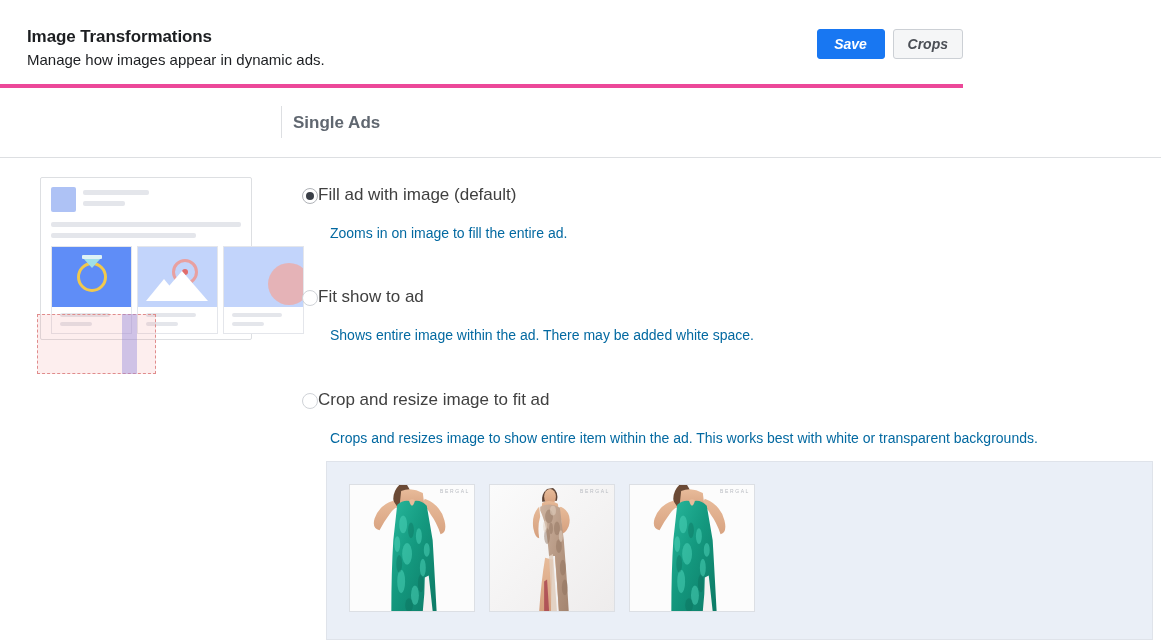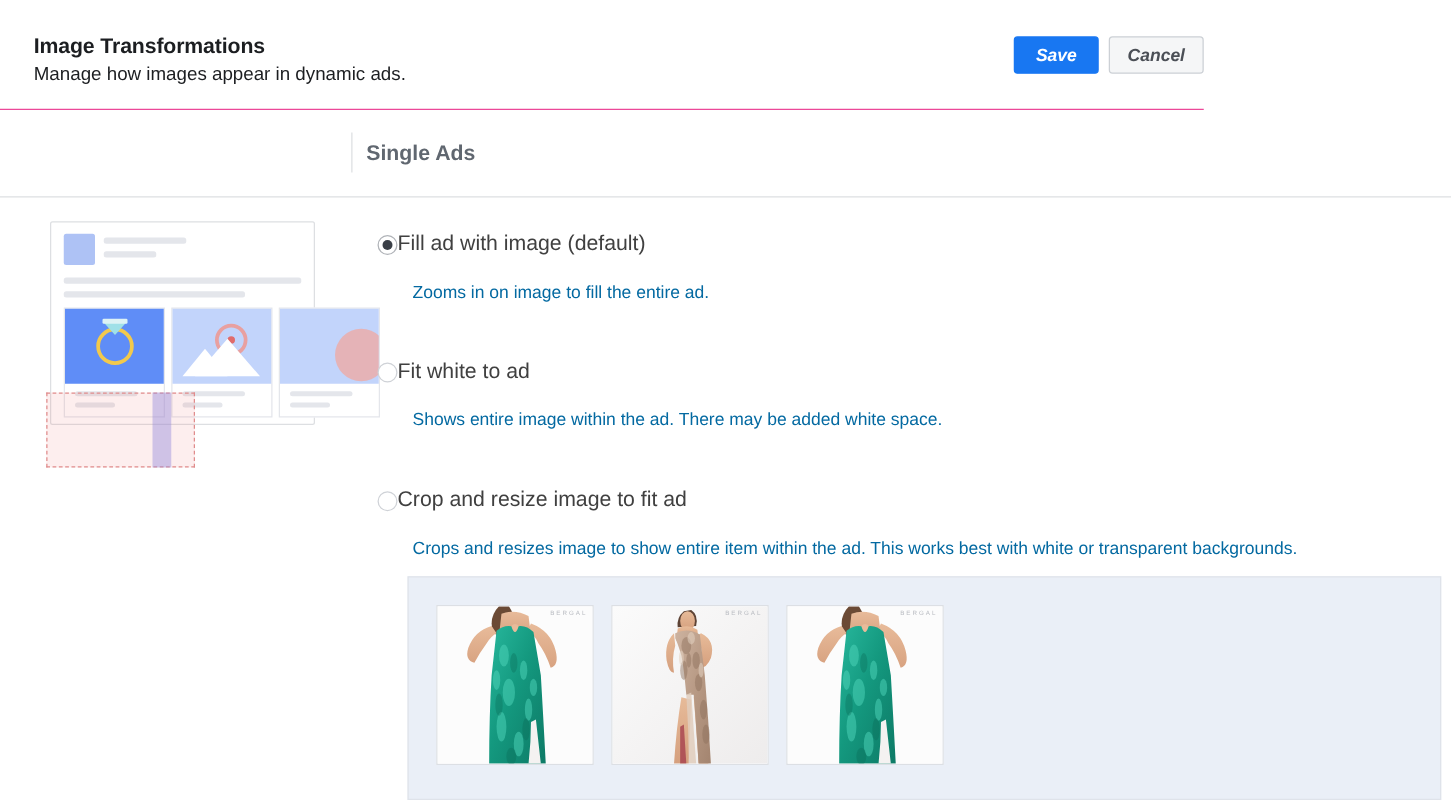--- a/index.html
+++ b/index.html
@@ -8,21 +8,21 @@
     width: 1161px; height: 640px;
     background: #ffffff;
     font-family: "Liberation Sans", sans-serif;
     overflow: hidden;
   }
   .page { position: relative; width: 1161px; height: 640px; background: #fff; }
 
   
   .header {
     position: absolute; left: 0; top: 0; width: 963px; height: 88px;
-    background: #fff; border-bottom: 1px solid #ec4899;
+    background: #fff; border-bottom: 4px solid #ec4899;
   }
   .header-text { position: absolute; left: 27px; top: 26px; }
   .header-title {
     font-size: 17px; font-weight: bold; color: #1c1e21;
     line-height: 22px; letter-spacing: -0.1px;
   }
   .header-sub {
     font-size: 15px; color: #1c1e21; line-height: 20px; margin-top: 2px;
   }
   .header-actions {
@@ -204,21 +204,21 @@
 
 <div class="page">
 
   <div class="header">
     <div class="header-text">
       <div class="header-title">Image Transformations</div>
       <div class="header-sub">Manage how images appear in dynamic ads.</div>
     </div>
     <div class="header-actions">
       <div class="btn btn-primary">Save</div>
-      <div class="btn btn-secondary">Cancel</div>
+      <div class="btn btn-secondary">Crops</div>
     </div>
   </div>
 
   <div class="tabs">
     <div class="tab-divider"></div>
     <div class="tab tab-inactive">Single Ads</div>
   </div>
 
   <div class="body-area">
 
@@ -266,21 +266,21 @@
     <div class="options">
 
       <div class="option opt-1">
         <div class="radio checked"></div>
         <div class="opt-label">Fill ad with image (default)</div>
         <div class="opt-desc">Zooms in on image to fill the entire ad.</div>
       </div>
 
       <div class="option opt-2">
         <div class="radio"></div>
-        <div class="opt-label">Fit white to ad</div>
+        <div class="opt-label">Fit show to ad</div>
         <div class="opt-desc">Shows entire image within the ad. There may be added white space.</div>
       </div>
 
       <div class="option opt-3">
         <div class="radio"></div>
         <div class="opt-label">Crop and resize image to fit ad</div>
         <div class="opt-desc">Crops and resizes image to show entire item within the ad. This works best with white or transparent backgrounds.</div>
       </div>
     </div>
 

